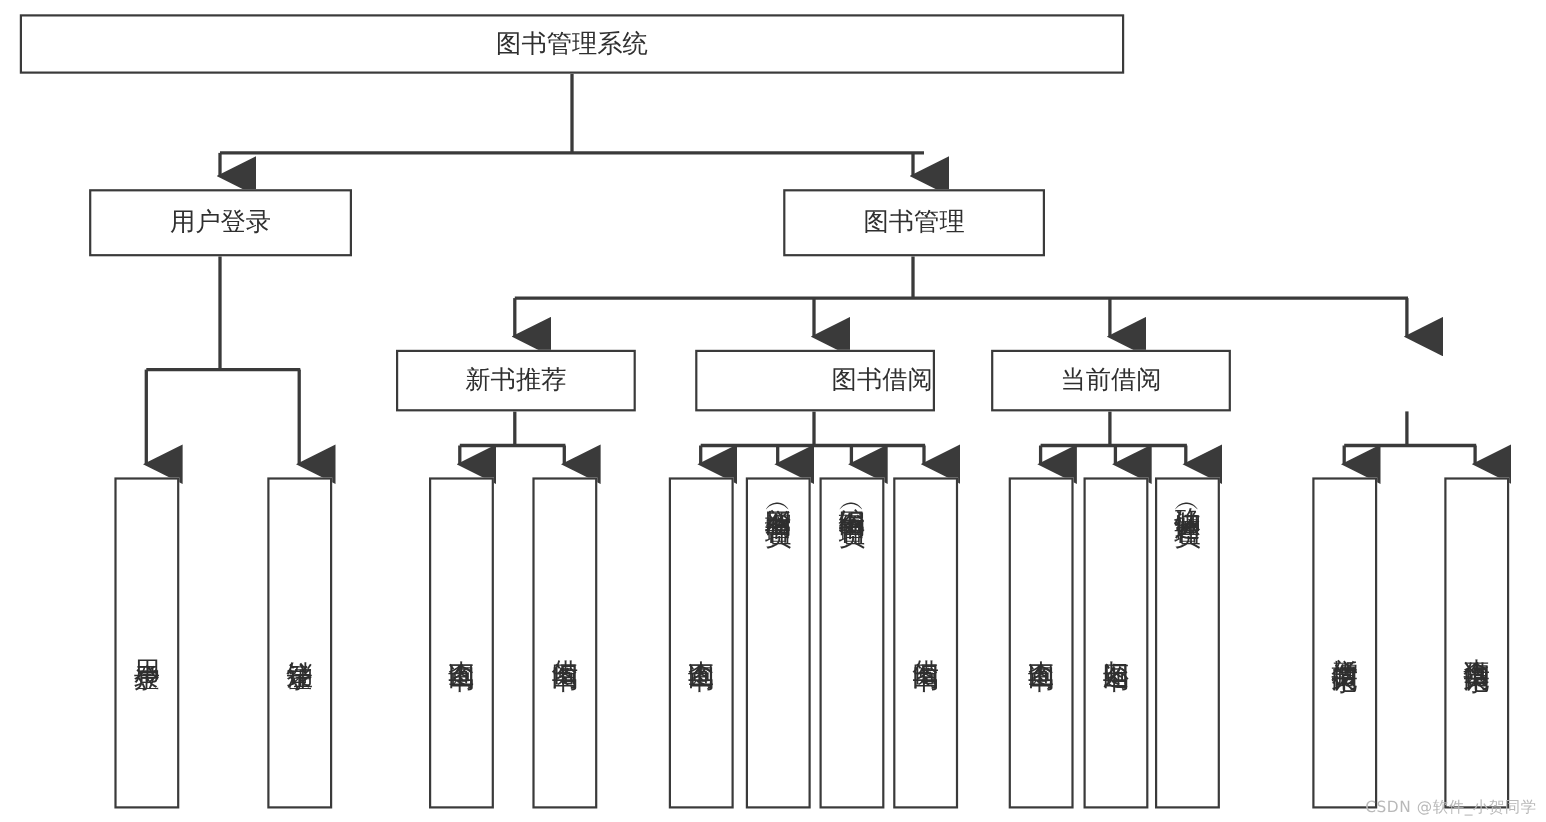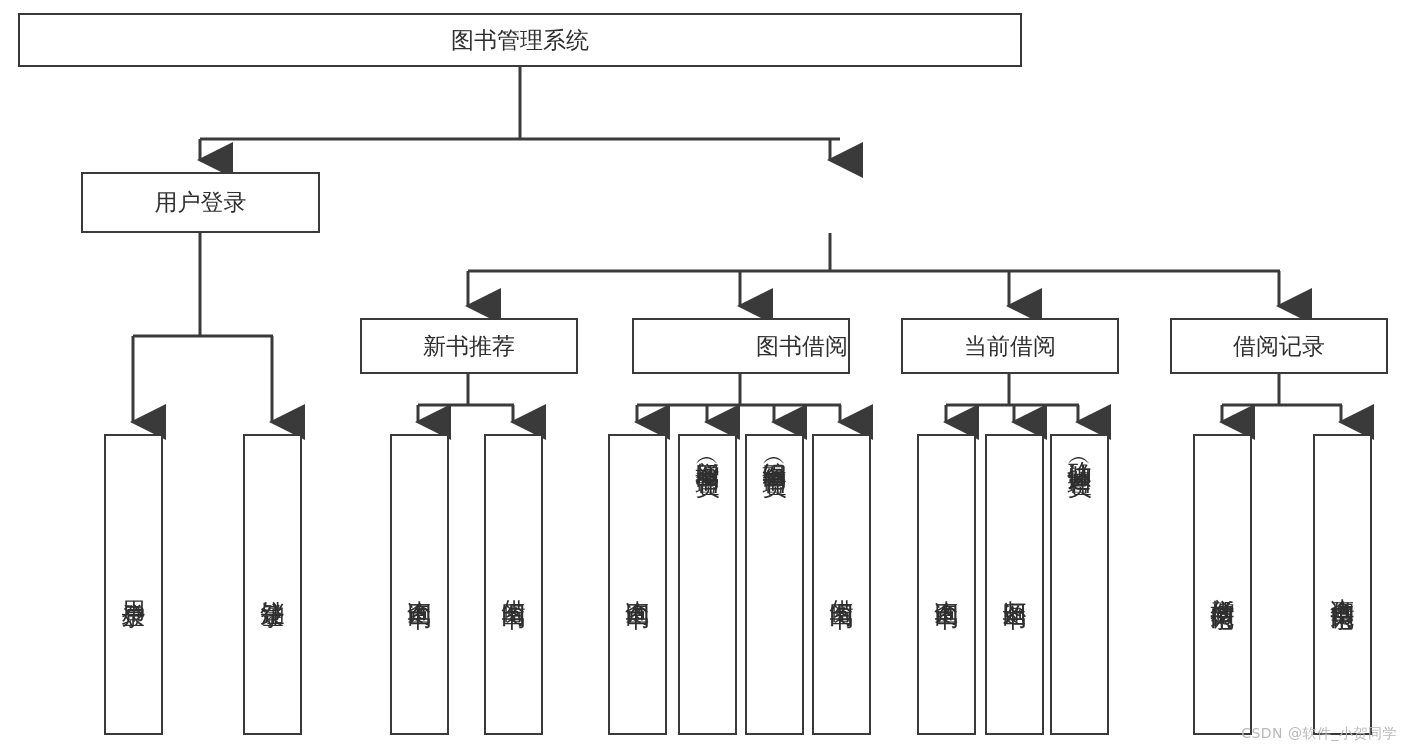--- a/index.html
+++ b/index.html
@@ -139,33 +139,33 @@
     </g>
   </svg>
 
   <div class="node root h" style="left:18px; top:13px; width:1004px; height:54px;">
     <span class="label">图书管理系统</span>
   </div>
 
   <div class="node h" style="left:81px; top:172px; width:239px; height:61px;">
     <span class="label">用户登录</span>
   </div>
-
-  <div class="node h" style="left:360px; top:318px; width:218px; height:56px;">
+  <div class="node h" style="left:712px; top:172px; width:238px; height:61px;">
+    <span class="label">图书管理</span>
+  </div>
+
+  <div class="node h" style="left:360px; top:318px; width:218px; height:56px;font-family:Liberation Serif, serif;">
     <span class="label">新书推荐</span>
   </div>
   <div class="node h" style="left:632px; top:318px; width:218px; height:56px;justify-content:flex-end;">
     <span class="label">图书借阅</span>
   </div>
   <div class="node h" style="left:901px; top:318px; width:218px; height:56px;">
     <span class="label">当前借阅</span>
   </div>
-  <div class="node h" style="left:1170px; top:318px; width:218px; height:56px;">
-    <span class="label">借阅记录</span>
-  </div>
 
   <div class="node v mid" style="left:104px; top:434px; width:59px; height:301px;">
     <span class="label">用户登录</span>
   </div>
   <div class="node v mid" style="left:243px; top:434px; width:59px; height:301px;">
     <span class="label">注销登录</span>
   </div>
 
   <div class="node v mid" style="left:390px; top:434px; width:59px; height:301px;">
     <span class="label">查询图书</span>

